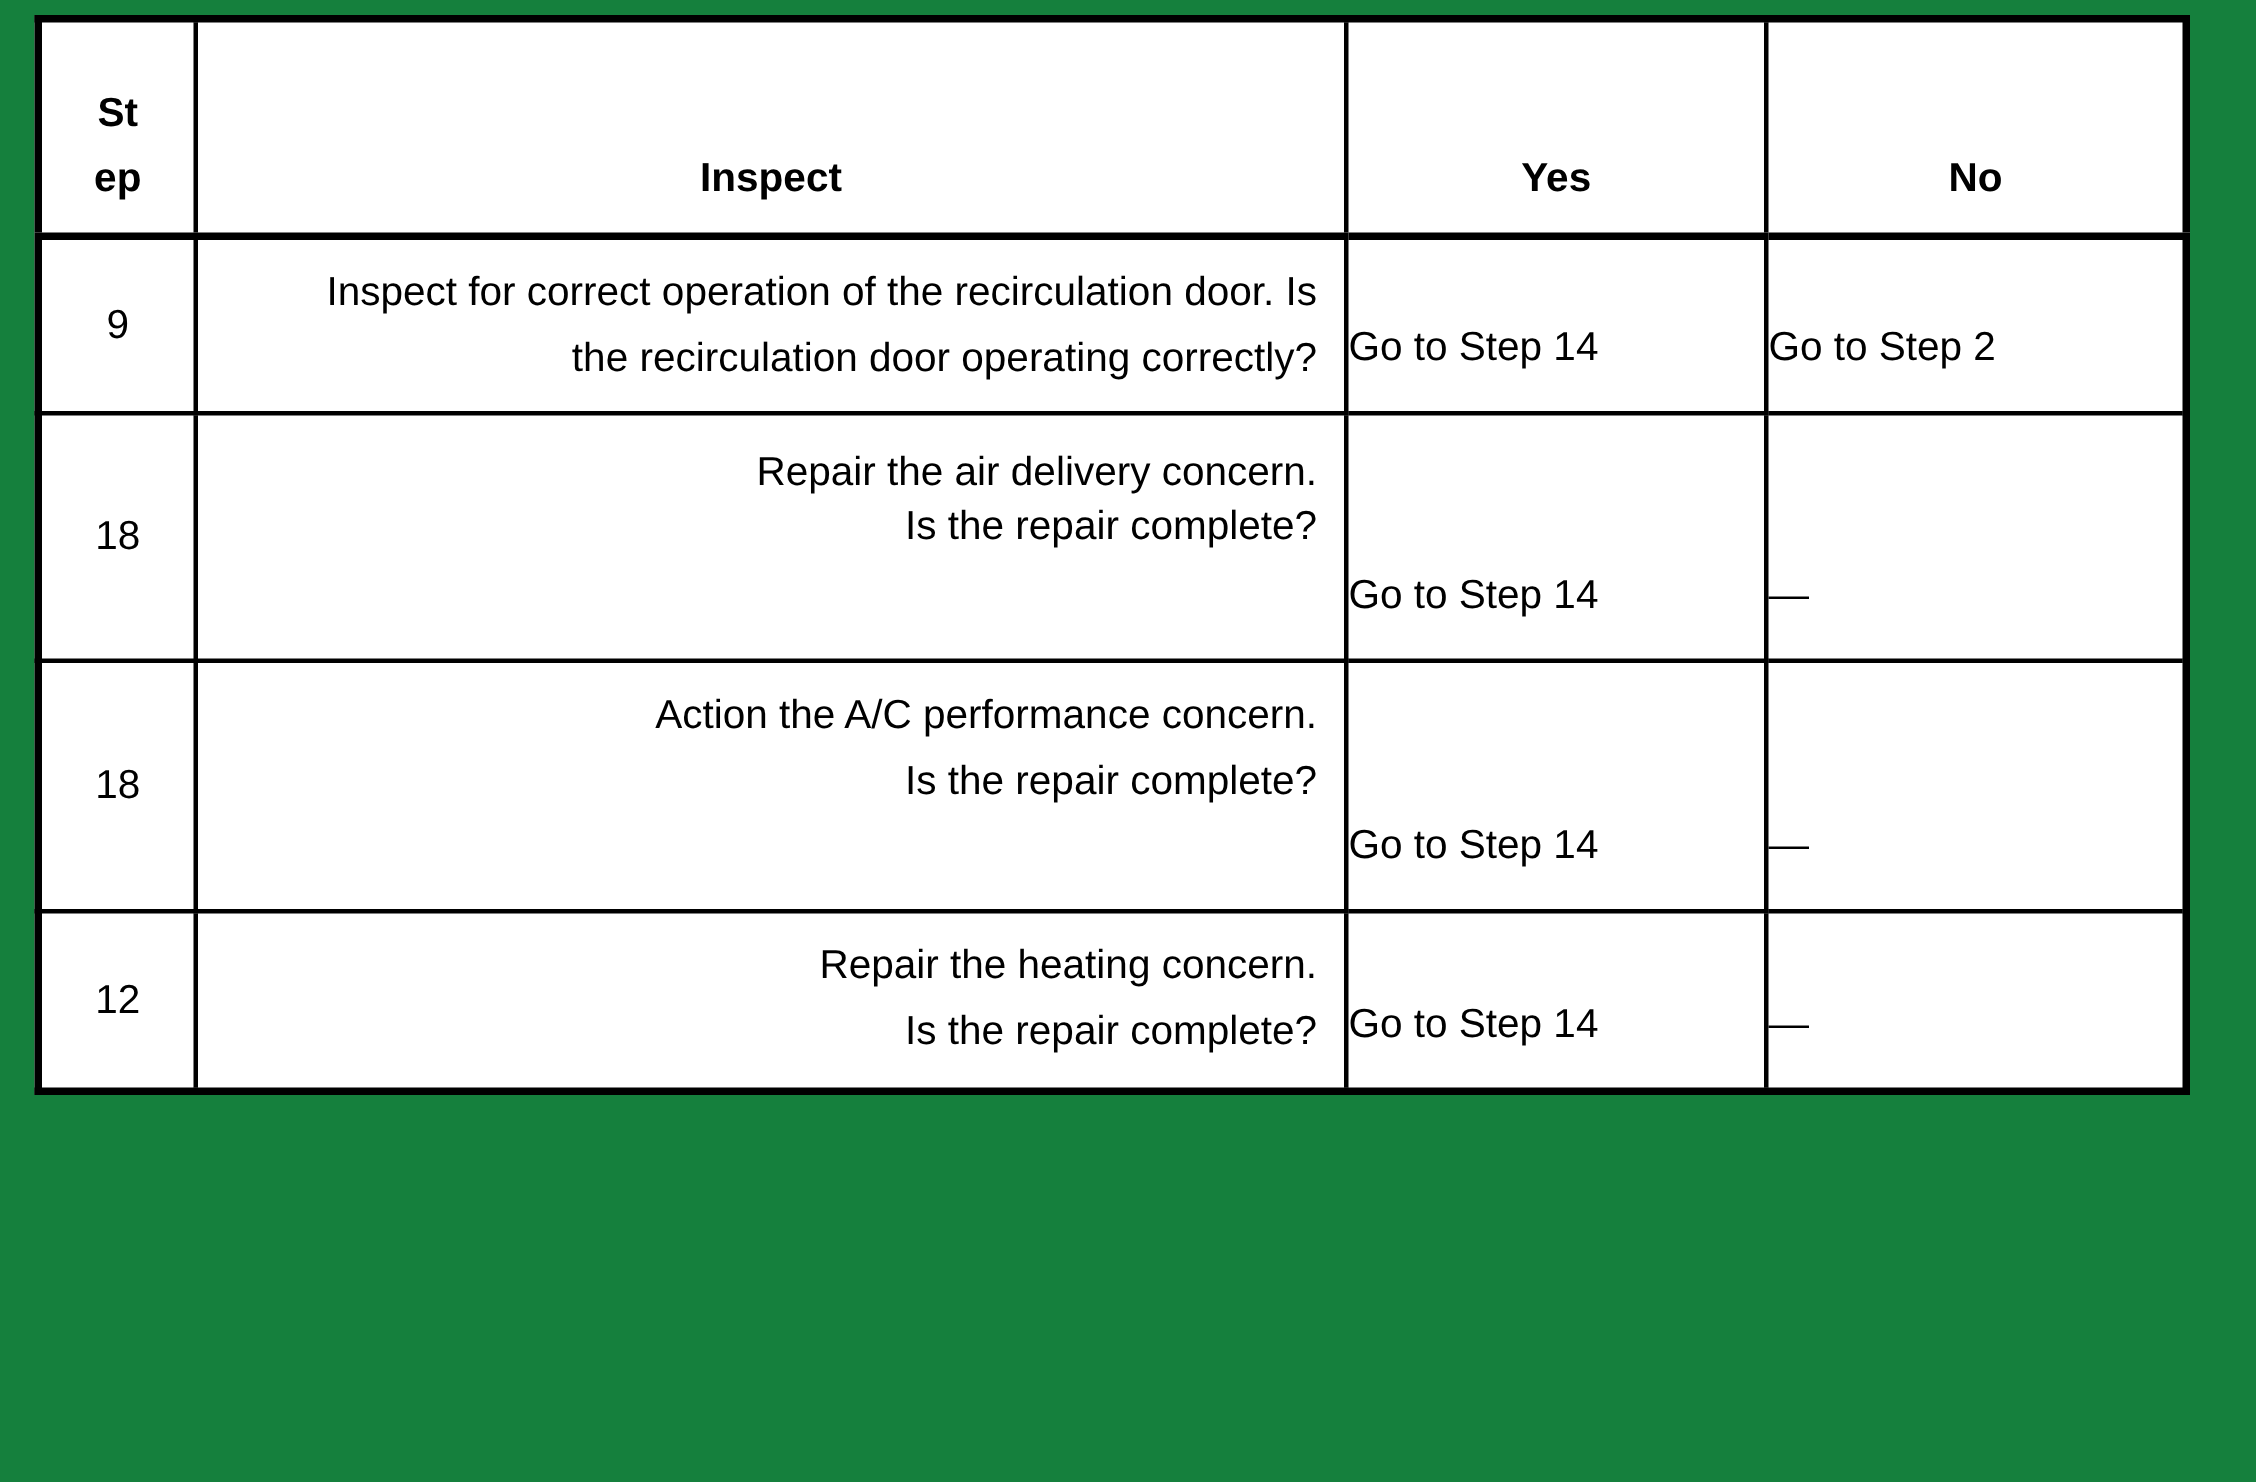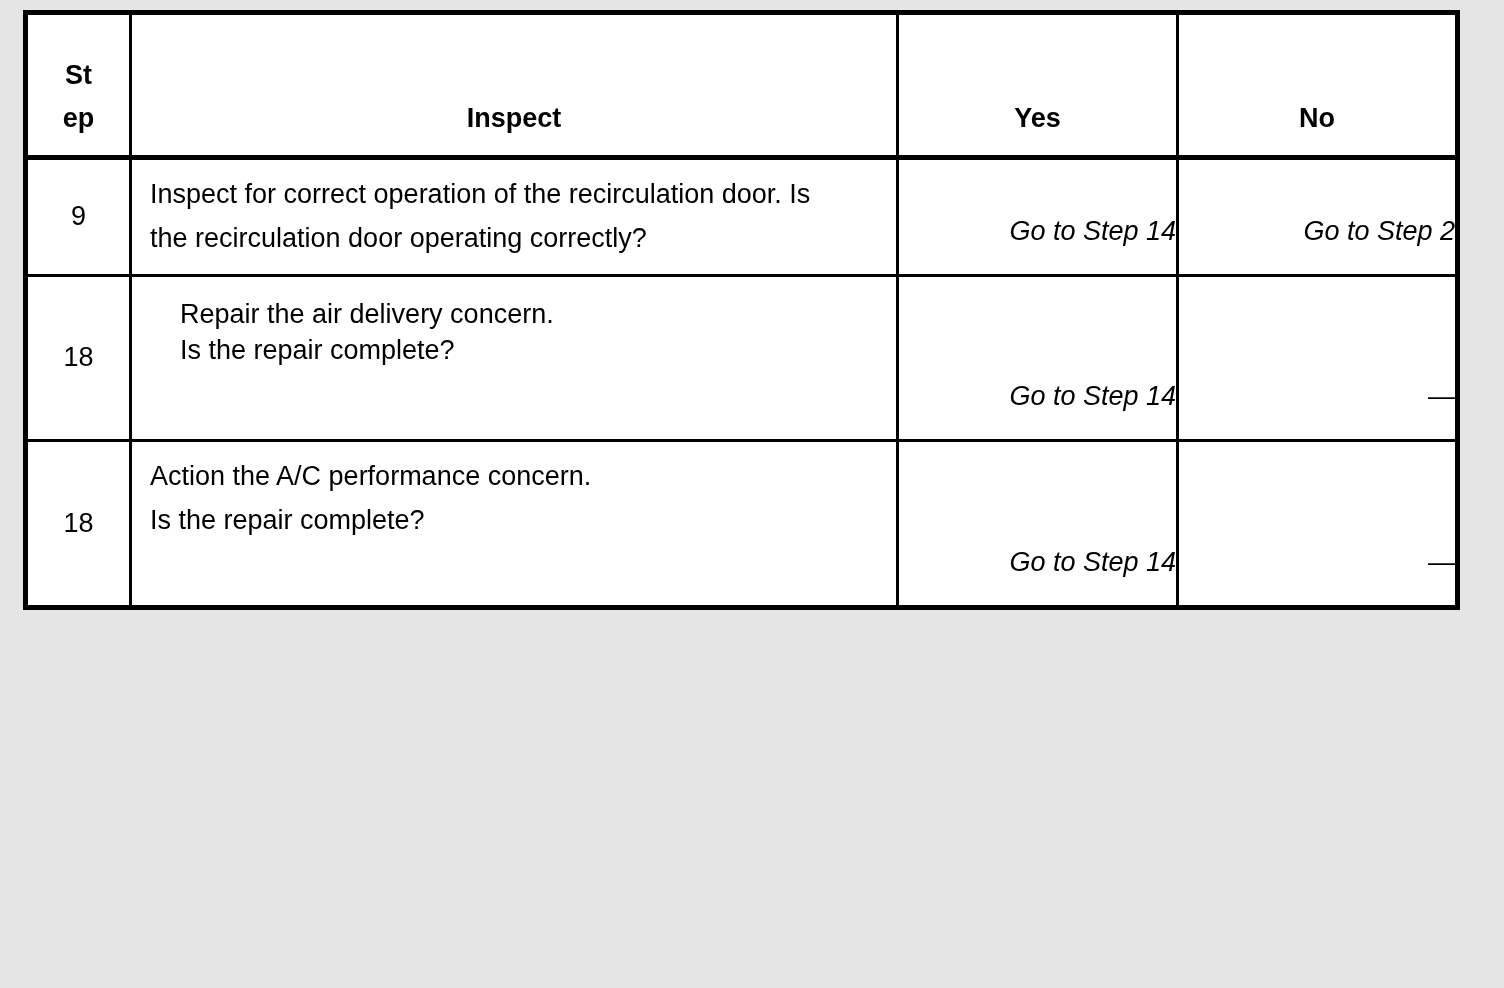--- a/index.html
+++ b/index.html
@@ -9,21 +9,21 @@
     width: 1504px;
     height: 988px;
     overflow: hidden;
     font-family: "Liberation Sans", sans-serif;
     color: #000000;
   }
   .page {
     position: relative;
     width: 1504px;
     height: 988px;
-    background: #e5e5e5;
+    background: #15803d;
   }
   table.diag {
     position: absolute;
     left: 23px;
     top: 10px;
     width: 1432px;
     border-collapse: collapse;
     table-layout: fixed;
     background: #ffffff;
   }
@@ -50,36 +50,35 @@
     padding-bottom: 14px;
     white-space: pre-line;
   }
   
   td.step-cell {
     text-align: center;
     vertical-align: middle;
   }
   
   td.action-cell {
-    text-align: left;
+    text-align: right;
     vertical-align: top;
     padding: 13px 18px 0 18px;
     white-space: pre-line;
   }
   td.action-cell.tight {
     line-height: 1.32;
     padding-top: 20px;
     padding-left: 48px;
   }
   
   td.choice-cell {
-    text-align: right;
+    text-align: left;
     vertical-align: bottom;
     padding-bottom: 20px;
-    font-style: italic;
   }
 </style>
 </head>
 <body>
 
 <div class="page">
   <table class="diag">
     <colgroup>
       <col style="width:105px">
       <col style="width:767px">
@@ -110,15 +109,22 @@
         <td class="choice-cell">Go to Step 14</td>
         <td class="choice-cell">—</td>
       </tr>
       <tr style="height:167px">
         <td class="step-cell">18</td>
         <td class="action-cell">Action the A/C performance concern.
 Is the repair complete?</td>
         <td class="choice-cell">Go to Step 14</td>
         <td class="choice-cell">—</td>
       </tr>
+      <tr style="height:120px">
+        <td class="step-cell">12</td>
+        <td class="action-cell">Repair the heating concern.
+Is the repair complete?</td>
+        <td class="choice-cell">Go to Step 14</td>
+        <td class="choice-cell">—</td>
+      </tr>
     </tbody>
   </table>
 </div>
 
 </body></html>

